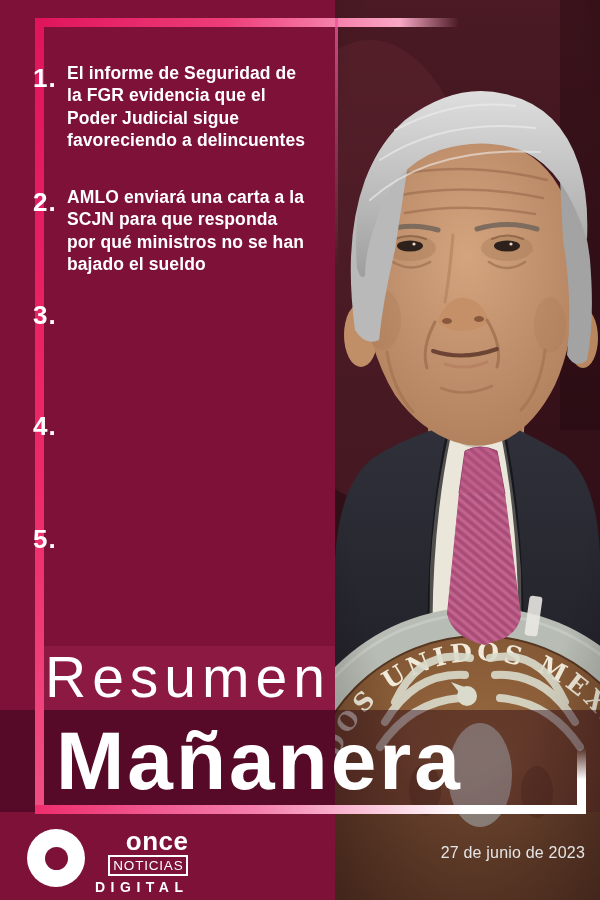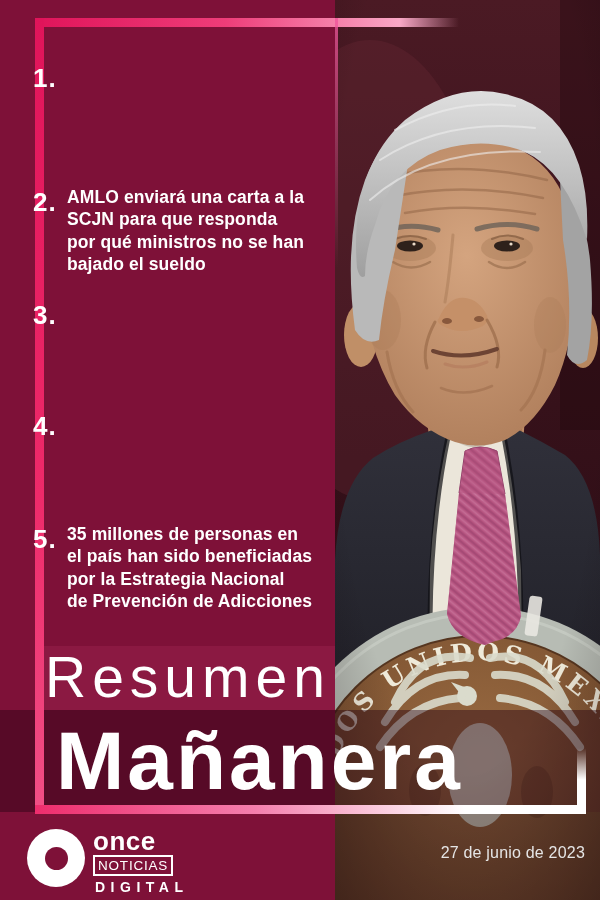--- a/index.html
+++ b/index.html
@@ -35,21 +35,21 @@
 
   .title-resumen{position:absolute; left:45px; top:649px; z-index:5;
     font-size:57px; font-weight:400; letter-spacing:6px; line-height:1;}
   .band-title{position:absolute; left:56px; top:710px; height:102px; display:flex; align-items:center;
     z-index:5; font-size:82px; font-weight:bold; letter-spacing:3px;}
 
   .logo{position:absolute; left:27px; top:829px; display:flex; z-index:5;}
   .logo-circle{width:58px; height:58px; border-radius:50%; background:#ffffff;
     display:flex; align-items:center; justify-content:center;}
   .logo-hole{width:23px; height:23px; border-radius:50%; background:#7e1138;}
-  .logo-text{margin-left:8px; display:flex; flex-direction:column; align-items:flex-start;}
+  .logo-text{margin-left:8px; display:flex; flex-direction:column; align-items:flex-end;}
   .logo-once{font-size:26px; font-weight:bold; line-height:24px; letter-spacing:0.5px;}
   .logo-noticias{margin-top:2px; border:2px solid #ffffff; padding:0 3px; font-size:13.5px;
     font-weight:normal; letter-spacing:0.8px; line-height:17px;}
   .logo-digital{margin-top:3px; padding-left:2px; font-size:14px; font-weight:bold; letter-spacing:5.5px;}
 
   .date{position:absolute; right:15px; top:844px; z-index:5; font-size:16px; letter-spacing:0.2px; color:#e5e5e5;}
 </style>
 </head>
 <body>
 
@@ -205,40 +205,40 @@
   <div class="photo-dim"></div>
   <div class="frame frame-top"></div>
   <div class="frame frame-left"></div>
   <div class="frame frame-bottom"></div>
   <div class="frame frame-right"></div>
   <div class="photo-edge"></div>
 
   <ol class="news-list">
     <li class="news-item" style="top:62px">
       <span class="news-number">1.</span>
+      <p class="news-text">El informe de Seguridad de
+la FGR evidencia que el
+Poder Judicial sigue
+favoreciendo a delincuentes</p>
     </li>
     <li class="news-item" style="top:186px">
       <span class="news-number">2.</span>
       <p class="news-text">AMLO enviará una carta a la
 SCJN para que responda
 por qué ministros no se han
 bajado el sueldo</p>
     </li>
     <li class="news-item" style="top:299px">
       <span class="news-number">3.</span>
     </li>
     <li class="news-item" style="top:410px">
       <span class="news-number">4.</span>
     </li>
     <li class="news-item" style="top:523px">
       <span class="news-number">5.</span>
-      <p class="news-text">35 millones de personas en
-el país han sido beneficiadas
-por la Estrategia Nacional
-de Prevención de Adicciones</p>
     </li>
   </ol>
 
   <div class="title-resumen">Resumen</div>
   <div class="band-title">Mañanera</div>
 
   <div class="logo">
     <div class="logo-circle">
       <div class="logo-hole"></div>
     </div>

